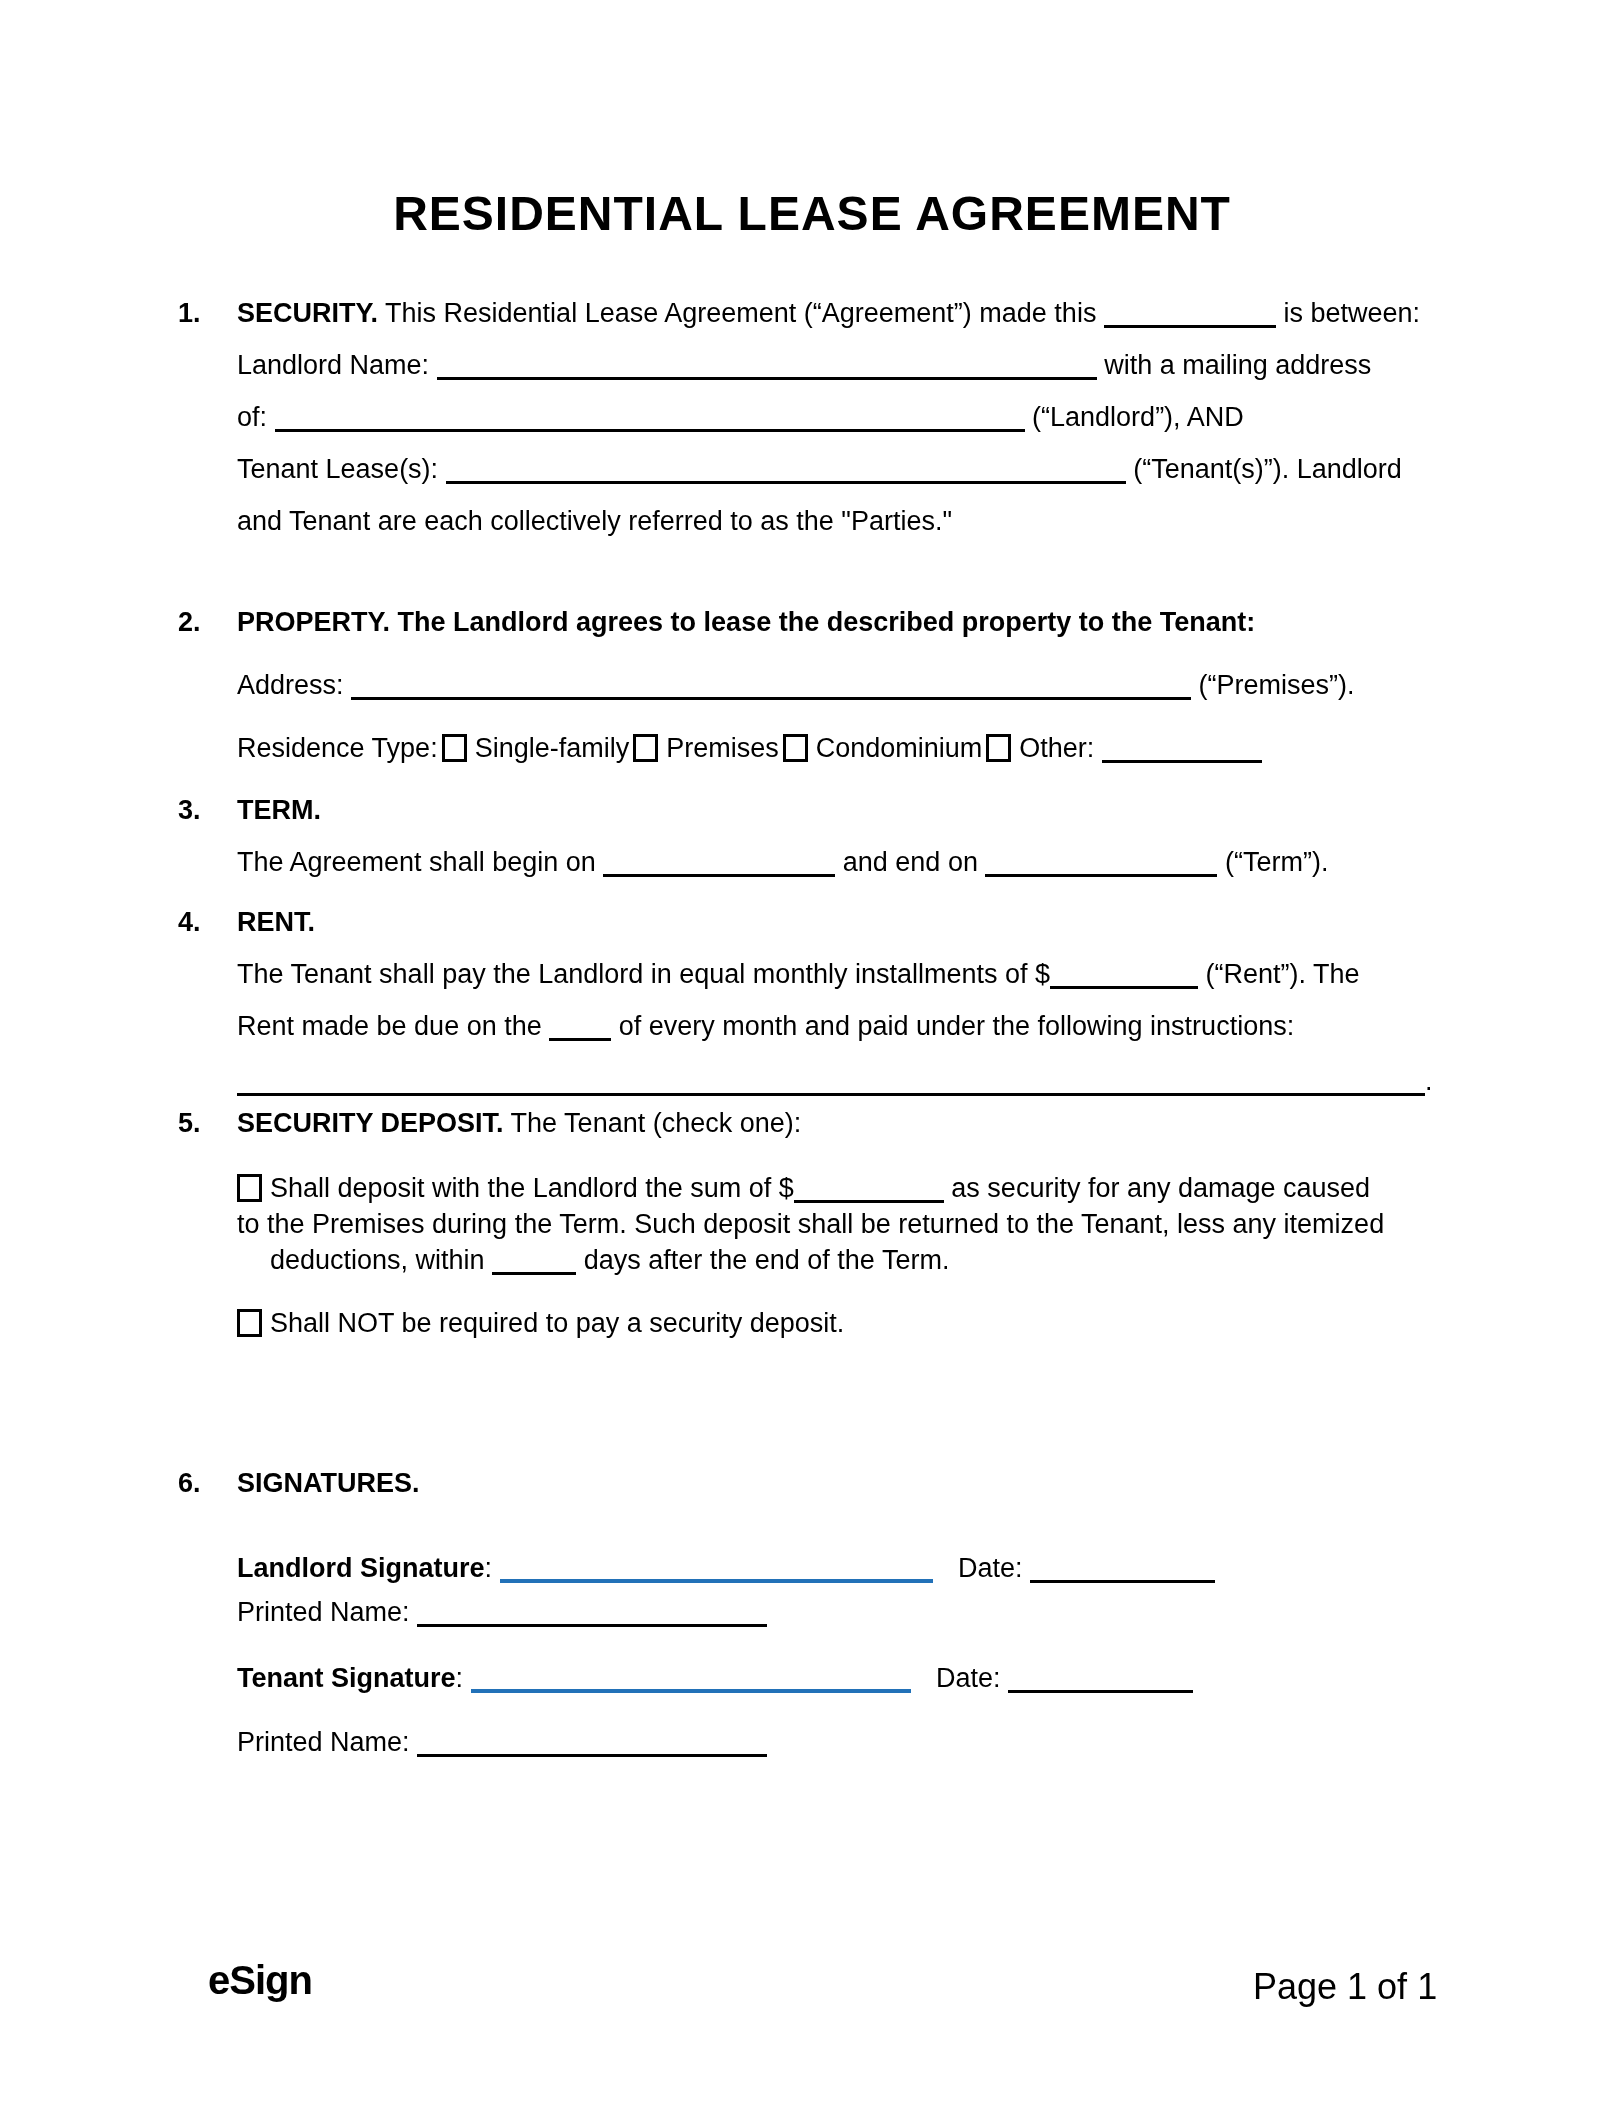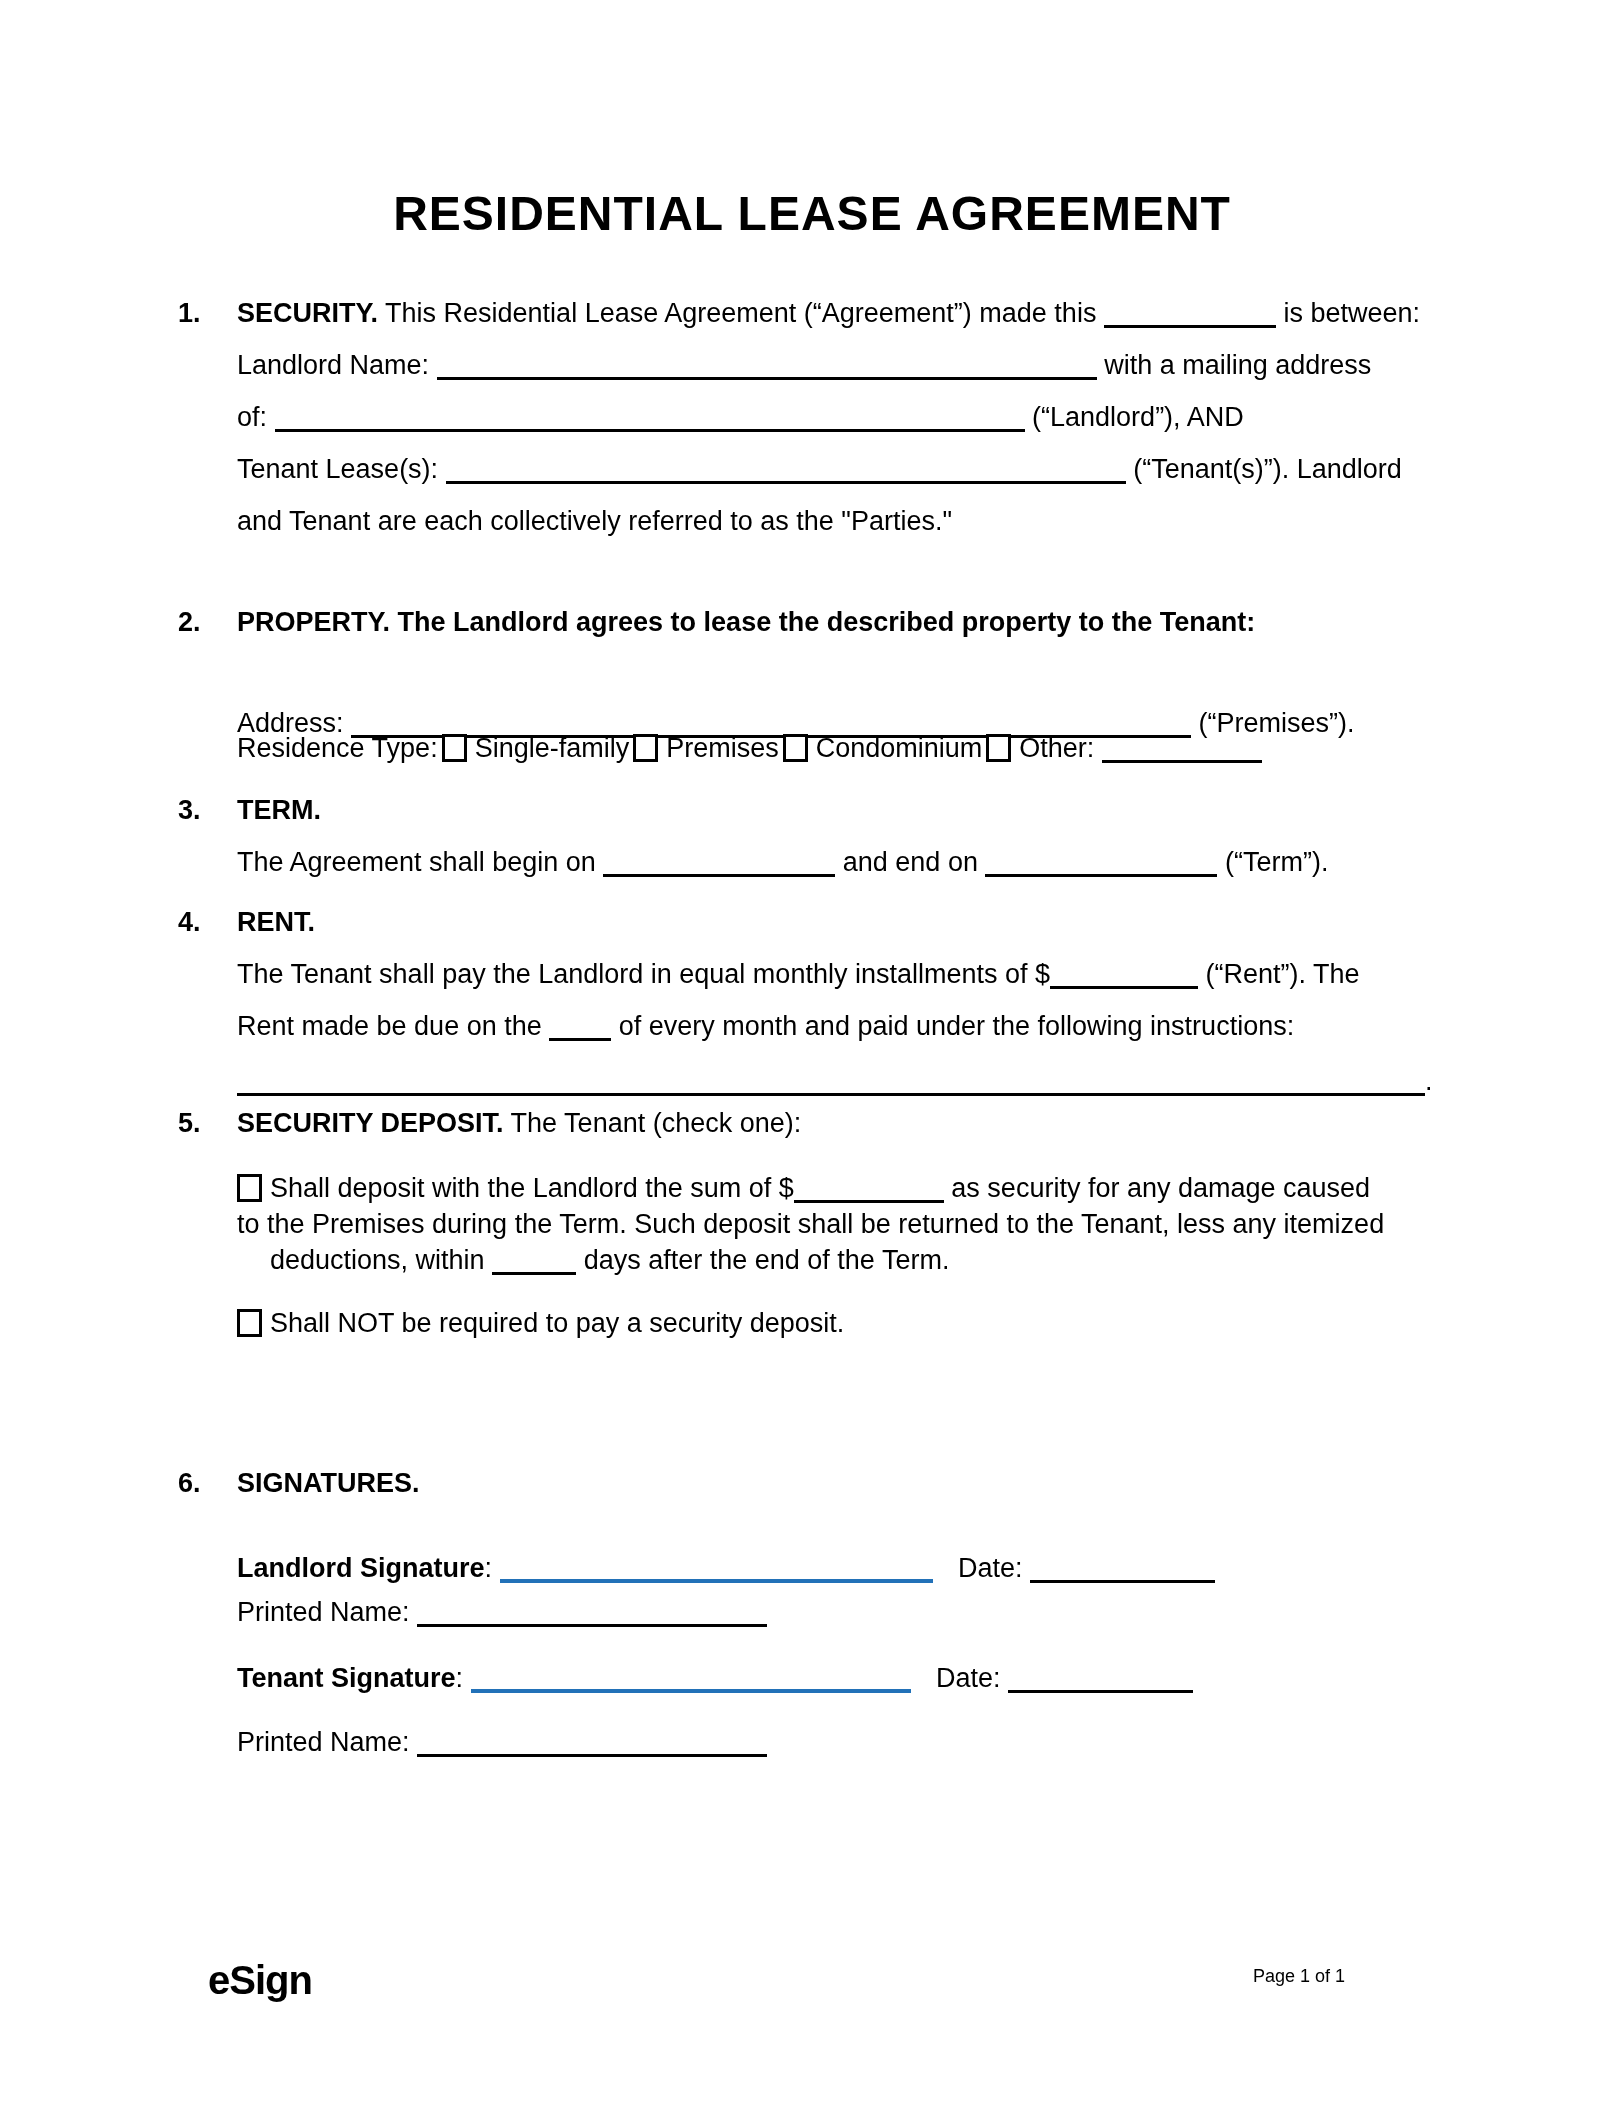--- a/index.html
+++ b/index.html
@@ -35,21 +35,21 @@
     vertical-align:-5px;
     margin:0 8px 0 4px;
     background:#fff;
   }
   .brand{
     position:absolute;top:1958px;left:208px;
     font-size:40px;font-weight:bold;letter-spacing:-1px;
   }
   .pageno{
     position:absolute;top:1966px;left:1253px;
-    font-size:18px;
+    font-size:36px;
   }
 </style>
 </head>
 <body>
 
 <div class="page">
 
   <div class="title">RESIDENTIAL LEASE AGREEMENT</div>
 
   <div class="line" style="top:296px;left:178px;">
@@ -74,21 +74,21 @@
     <span>(“Tenant(s)”). Landlord</span>
   </div>
   <div class="line" style="top:504px;left:237px;">
     <span>and Tenant are each collectively referred to as the "Parties."</span>
   </div>
 
   <div class="line" style="top:605px;left:178px;">
     <span class="num">2.</span><span class="bold">PROPERTY.</span>
     <span class="bold">The Landlord agrees to lease the described property to the Tenant:</span>
   </div>
-  <div class="line" style="top:668px;left:237px;margin-top:38px;">
+  <div class="line" style="top:668px;left:237px;">
     <span>Address:</span>
     <span class="u" style="width:840px;"></span>
     <span>(“Premises”).</span>
   </div>
   <div class="line" style="top:731px;left:237px;">
     <span>Residence Type:</span><span class="cbx"></span><span>Single-family</span><span class="cbx"></span><span>Premises</span><span class="cbx"></span><span>Condominium</span><span class="cbx"></span><span>Other:</span>
     <span class="u" style="width:160px;"></span>
   </div>
 
   <div class="line" style="top:793px;left:178px;">

